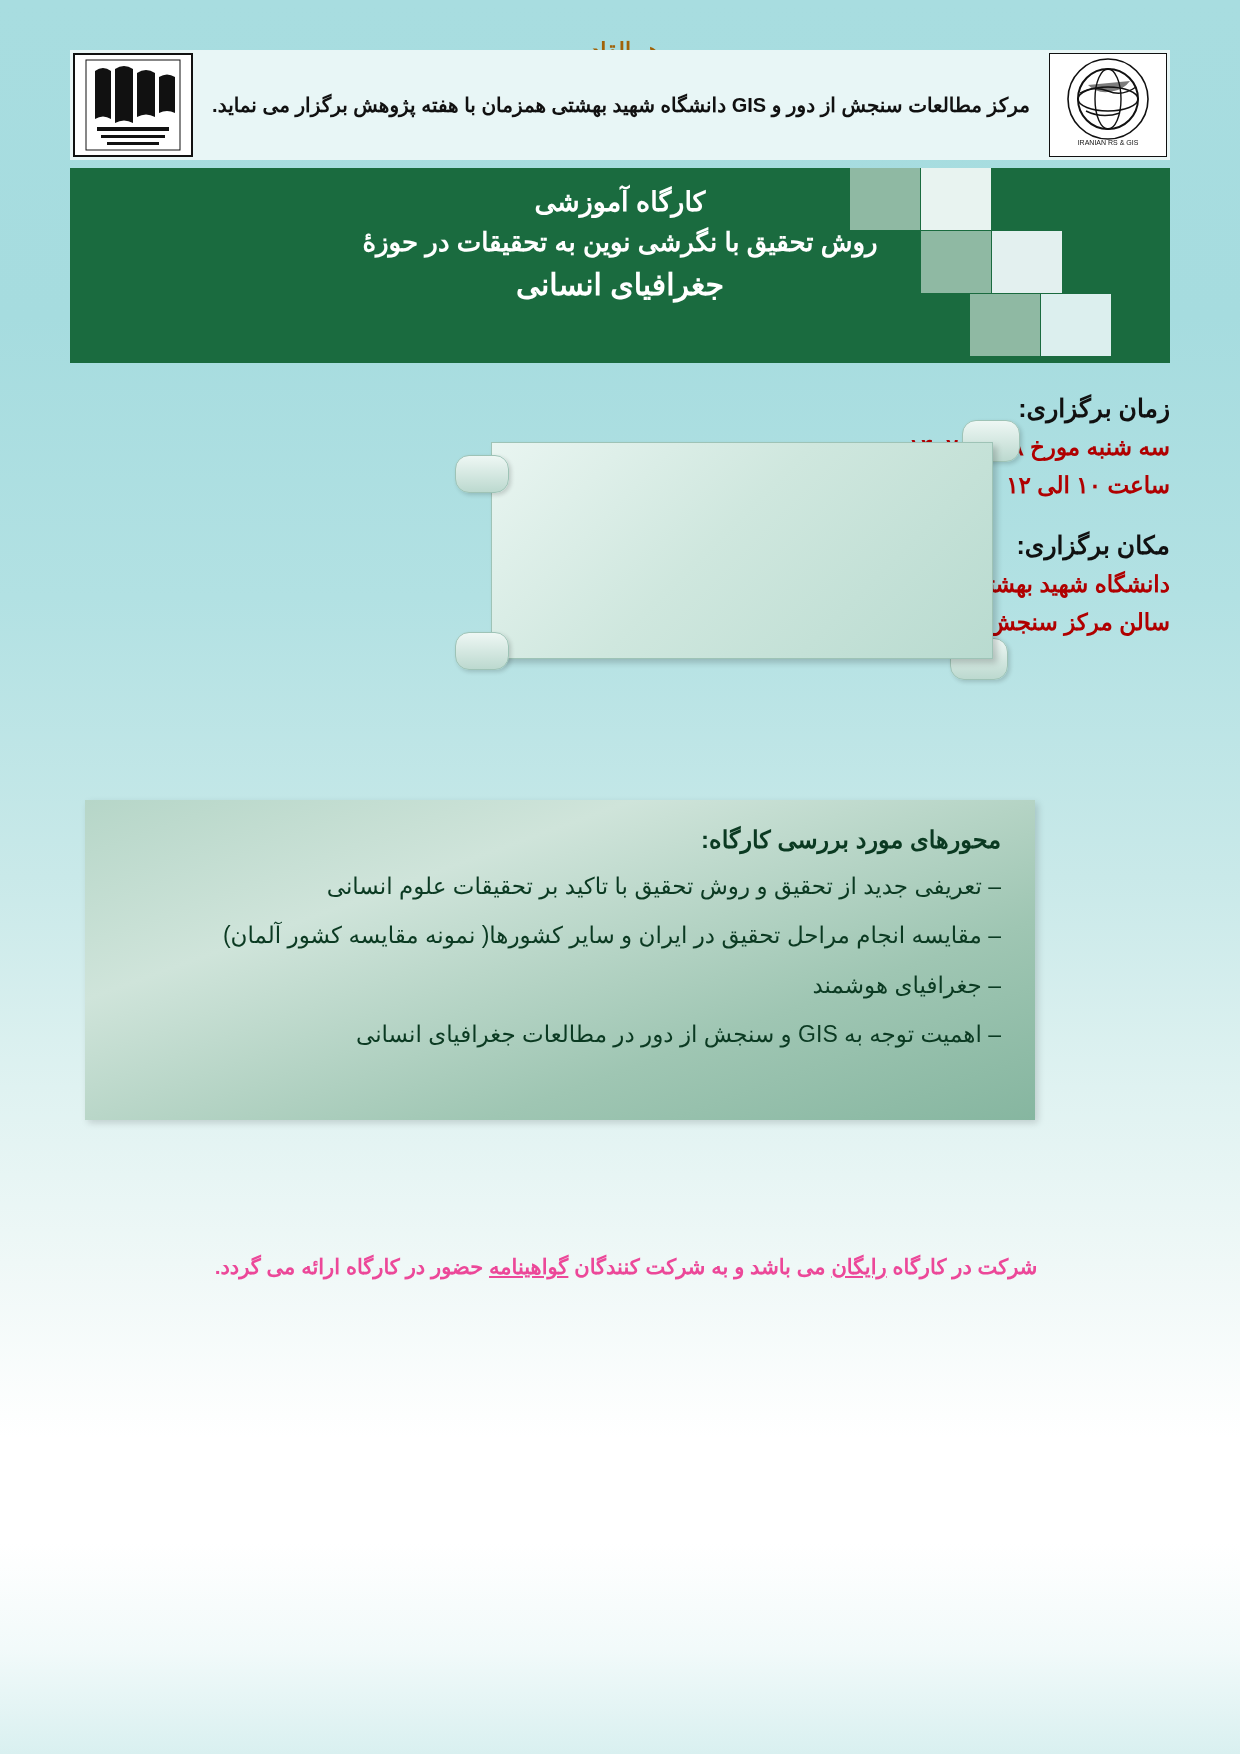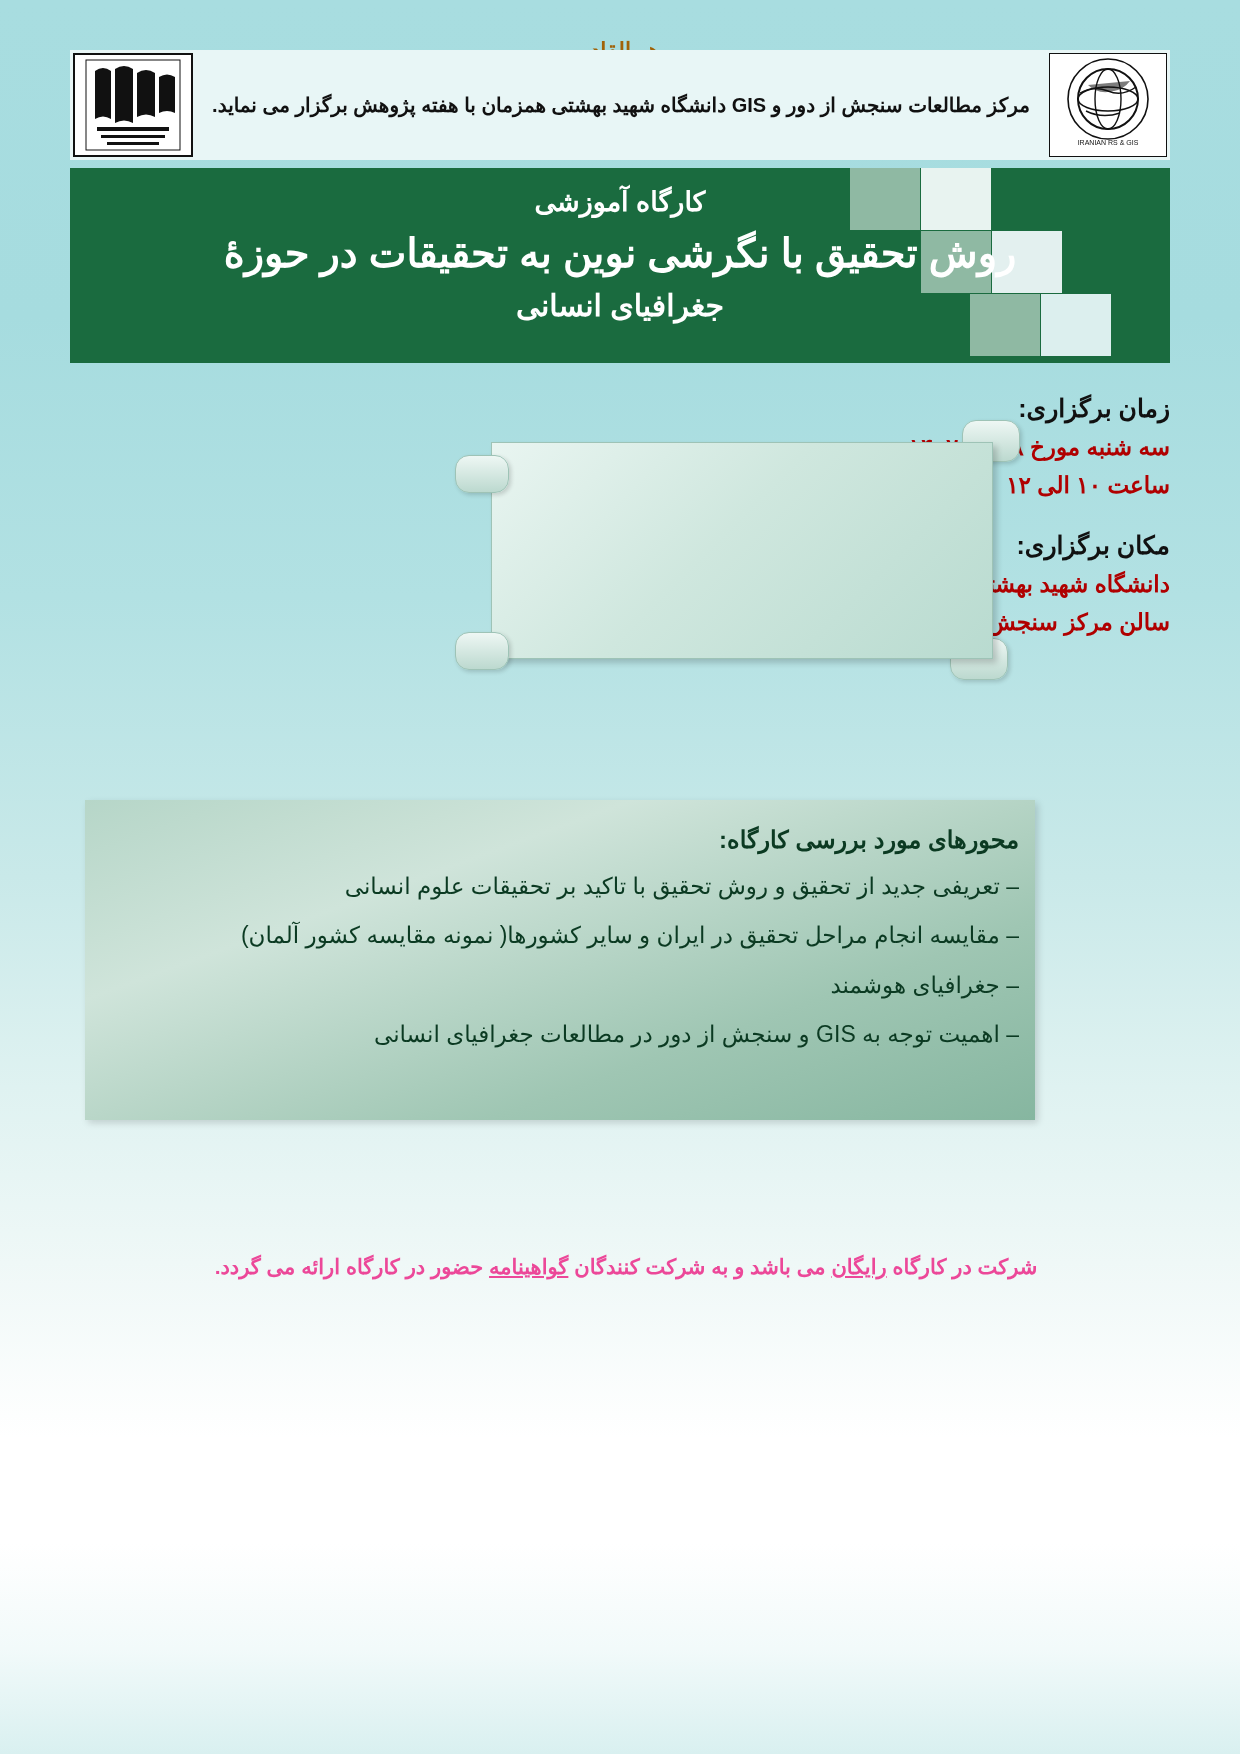--- a/index.html
+++ b/index.html
@@ -112,21 +112,21 @@
     position: absolute;
     inset: 0;
     padding: 14px 40px 0 40px;
     box-sizing: border-box;
     color: #ffffff;
     font-weight: bold;
     text-align: center;
     z-index: 5;
   }
   .title-line1 { font-size: 27px; line-height: 1.5; }
-  .title-line2 { font-size: 40px; line-height: 1.5; }
+  .title-line2 { font-size: 26px; line-height: 1.5; }
   .title-line3 { font-size: 30px; line-height: 1.5; }
 
   
   .info-col {
     position: absolute;
     top: 394px;
     right: 70px;
     width: 330px;
     text-align: right;
     color: #111;
@@ -191,21 +191,21 @@
   
   .topics {
     position: absolute;
     top: 800px;
     left: 85px;
     width: 950px;
     height: 320px;
     background: linear-gradient(160deg, #b6d6c8 0%, #cfe4da 30%, #9fc6b3 70%, #86b6a0 100%);
     box-shadow: 3px 3px 7px rgba(0,0,0,0.15);
     box-sizing: border-box;
-    padding: 26px 16px 20px 34px;
+    padding: 26px 34px 20px 34px;
     color: #0d3f26;
   }
   .topics-title {
     font-size: 24px;
     font-weight: bold;
     text-align: right;
     margin-bottom: 16px;
     color: #0b3a22;
   }
   .topic-item {

